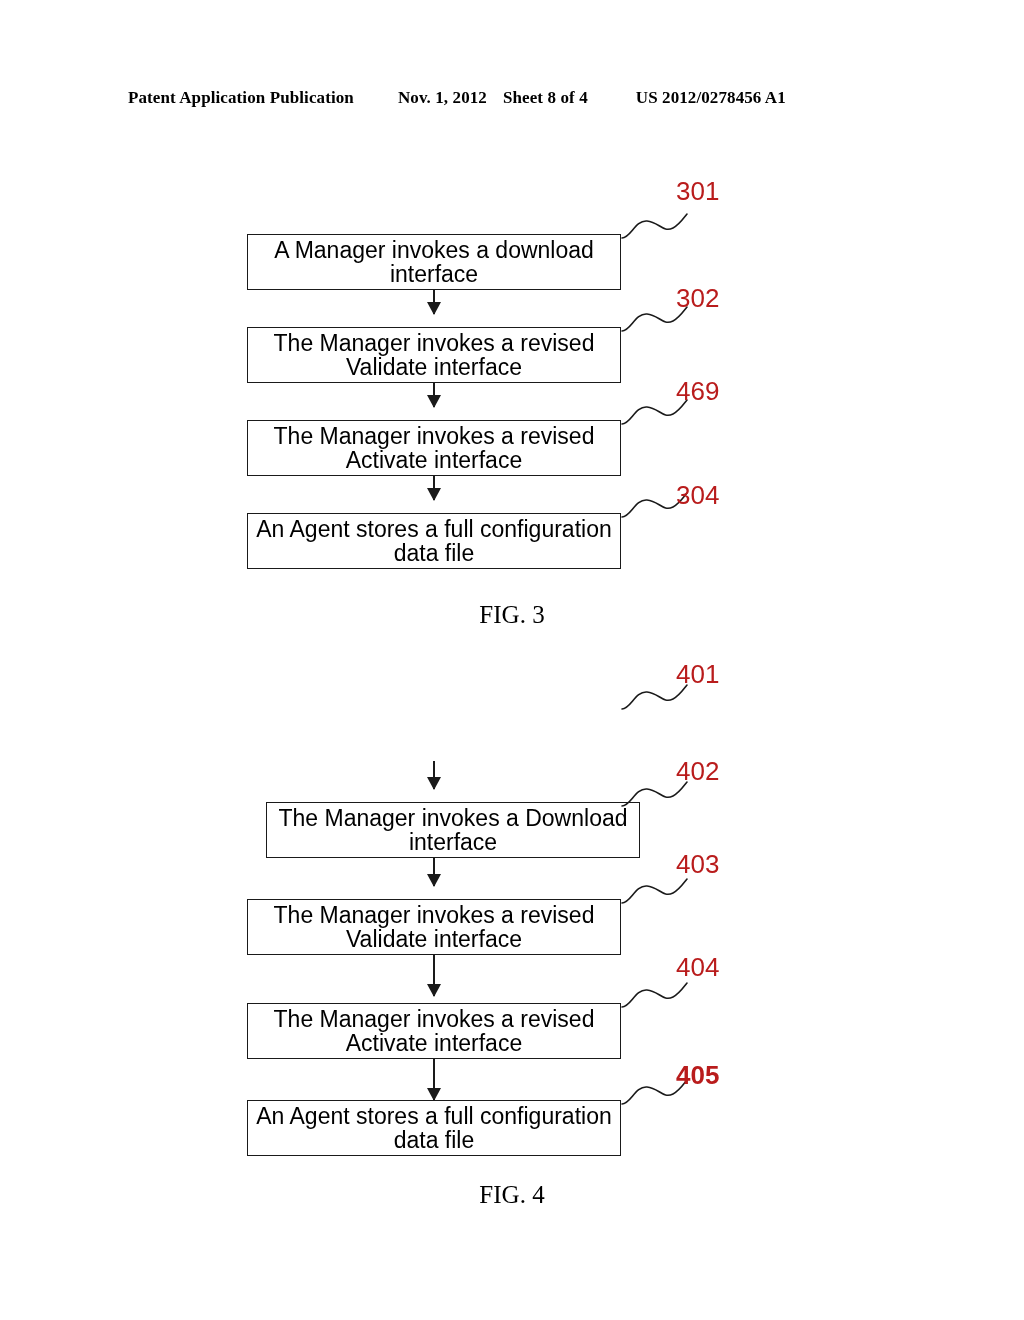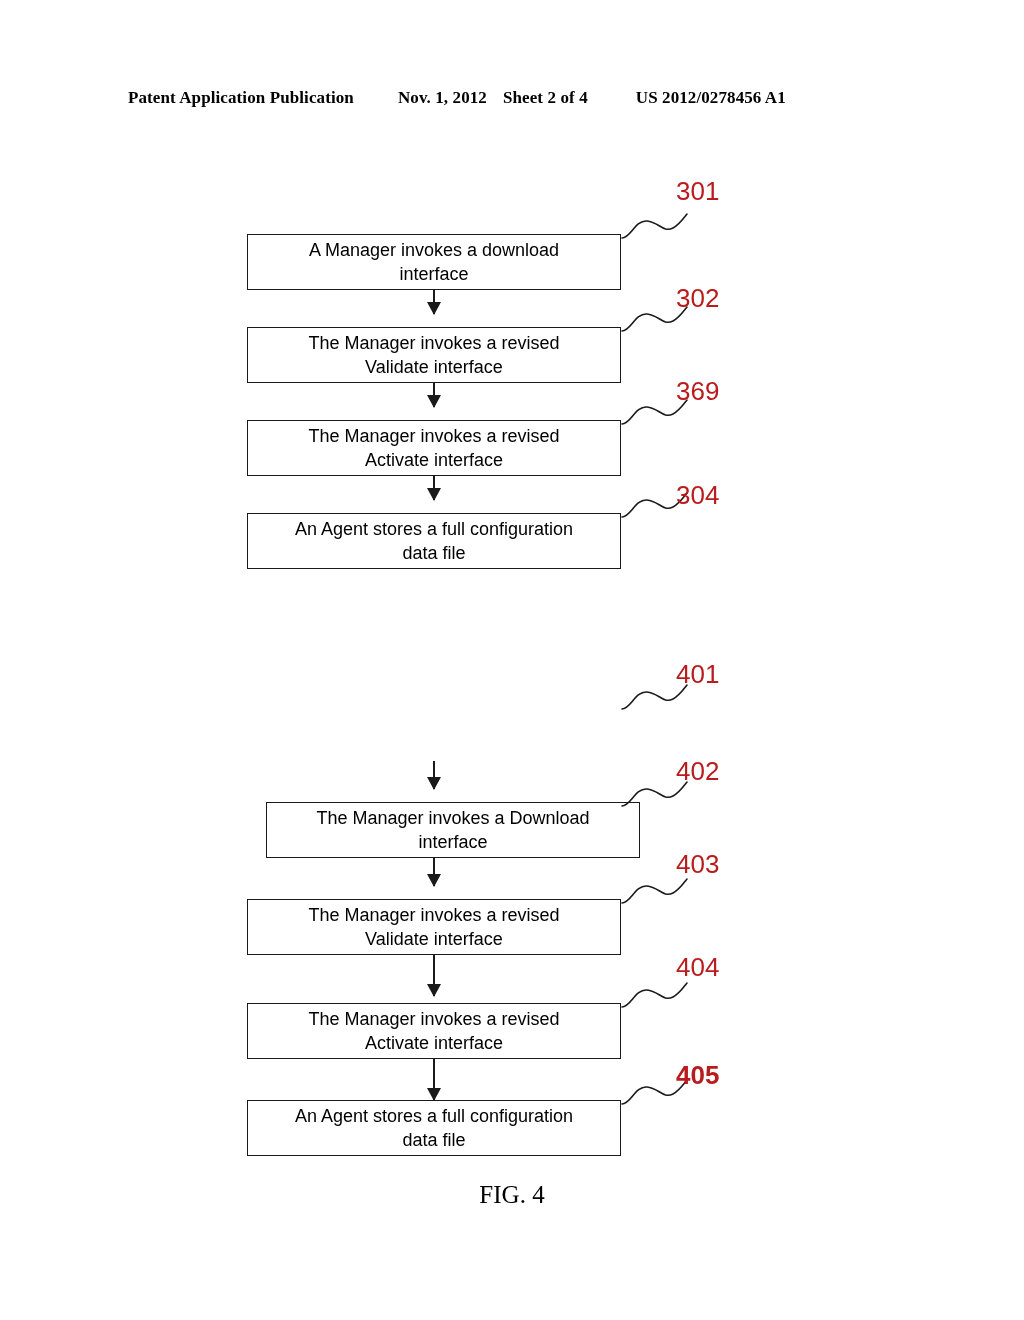--- a/index.html
+++ b/index.html
@@ -60,21 +60,21 @@
     width: 374px;
     height: 56px;
     box-sizing: border-box;
     border: 1.3px solid #1a1a1a;
     background: #ffffff;
     display: flex;
     align-items: center;
     justify-content: center;
     text-align: center;
     font-family: "Liberation Sans", sans-serif;
-    font-size: 18px;
+    font-size: 23px;
     line-height: 24px;
     color: #000000;
     padding: 0 4px;
   }
   .flow-box .box-text {
     display: block;
     width: 100%;
   }
 
   
@@ -126,21 +126,21 @@
   }
   #caption-3 { top: 600px; }
   #caption-4 { top: 1180px; }
 </style>
 </head>
 <body>
 
 <div id="page-header">
   <span class="hdr-pub">Patent Application Publication</span>
   <span class="hdr-date">Nov. 1, 2012</span>
-  <span class="hdr-sheet">Sheet 2 of 4</span>
+  <span class="hdr-sheet">Sheet 8 of 4</span>
   <span class="hdr-number">US 2012/0278456 A1</span>
 </div>
 
 <div class="figure" id="figure-3">
 
   <div class="flow" id="flow-3">
 
     <div class="flow-box" style="top:74px;">
       <span class="box-text">
         <span>A Manager invokes a download</span><br>
@@ -175,39 +175,40 @@
       <span class="box-text">
         <span>The Manager invokes a revised</span><br>
         <span>Activate interface</span>
       </span>
     </div>
     <div class="leader" style="left:621px; top:234px;">
       <svg width="70" height="40" viewBox="0 0 70 40" fill="none">
         <path d="M1 30 C 10 30, 14 12, 26 13 C 38 14, 42 25, 52 20 C 58 17, 62 11, 66 6" stroke="#1a1a1a" stroke-width="1.6" fill="none" stroke-linecap="round"></path>
       </svg>
     </div>
-    <div class="ref-number" style="left:676px; top:218px;">369</div>
+    <div class="ref-number" style="left:676px; top:218px;">469</div>
 
     <div class="connector" style="top:316px; height:24px;"></div>
 
     <div class="flow-box" style="top:353px;">
       <span class="box-text">
         <span>An Agent stores a full configuration</span><br>
         <span>data file</span>
       </span>
     </div>
     <div class="leader" style="left:621px; top:327px;">
       <svg width="70" height="40" viewBox="0 0 70 40" fill="none">
         <path d="M1 30 C 10 30, 14 12, 26 13 C 38 14, 42 25, 52 20 C 58 17, 62 11, 66 6" stroke="#1a1a1a" stroke-width="1.6" fill="none" stroke-linecap="round"></path>
       </svg>
     </div>
     <div class="ref-number" style="left:676px; top:322px;">304</div>
 
   </div>
 
+  <div class="fig-caption" id="caption-3" style="top:440px;">FIG. 3</div>
 </div>
 
 <div class="figure" id="figure-4">
 
   <div class="flow" id="flow-4">
 
     <div class="leader" style="left:621px; top:31px;">
       <svg width="70" height="40" viewBox="0 0 70 40" fill="none">
         <path d="M1 30 C 10 30, 14 12, 26 13 C 38 14, 42 25, 52 20 C 58 17, 62 11, 66 6" stroke="#1a1a1a" stroke-width="1.6" fill="none" stroke-linecap="round"></path>
       </svg>

